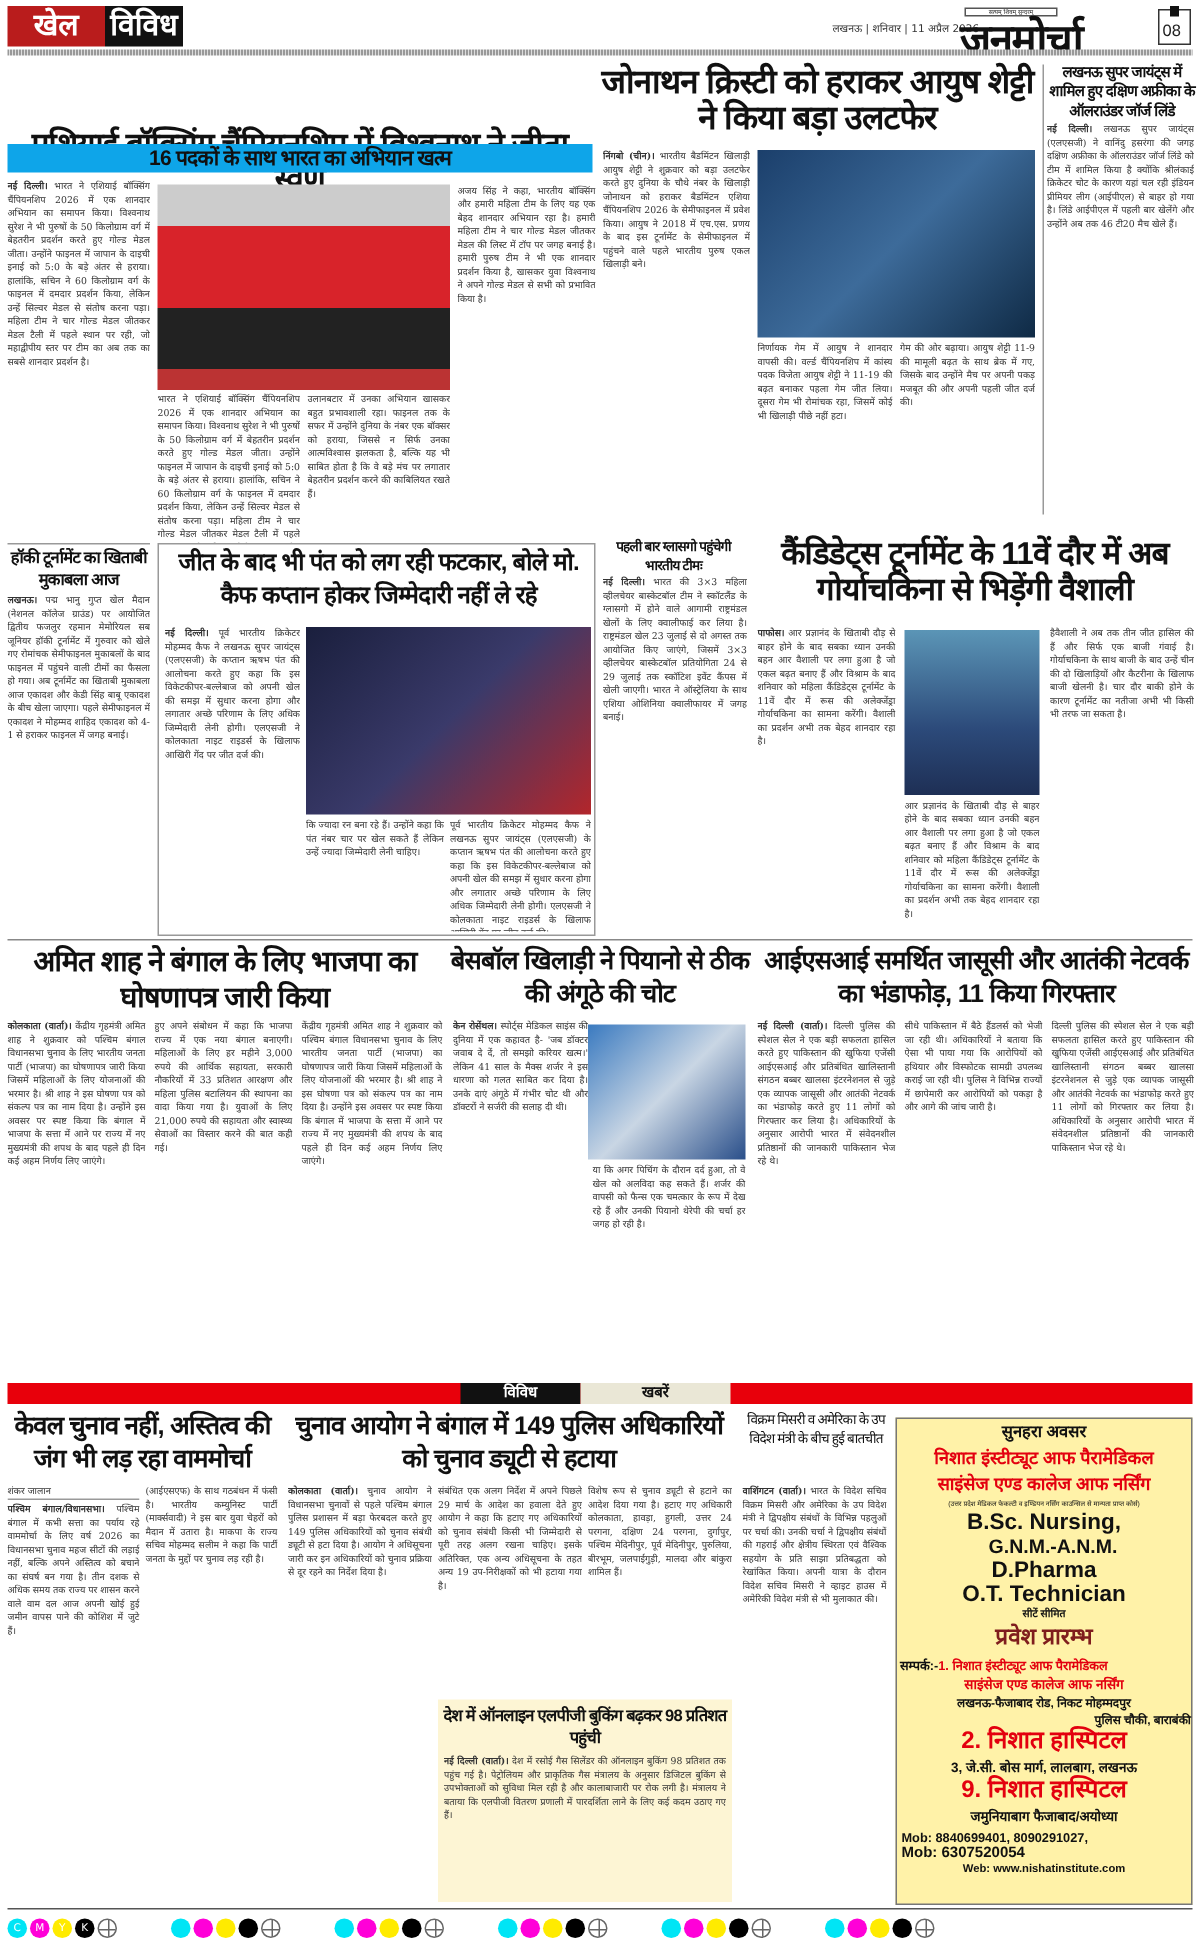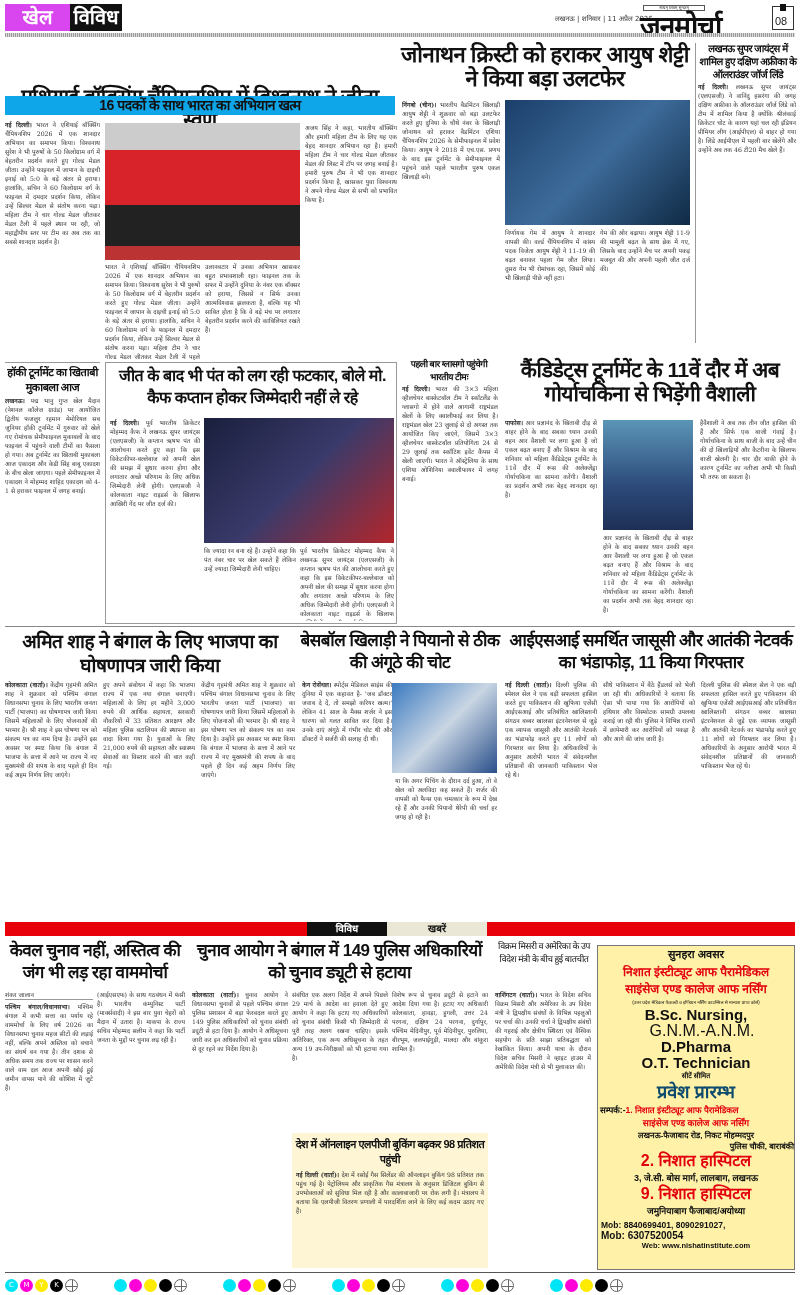--- a/index.html
+++ b/index.html
@@ -13,21 +13,21 @@
   .reg { display: flex; align-items: center; gap: 2px; margin-right: 36px; }
   .reg span { width: 13px; height: 13px; border-radius: 50%; display: inline-block; }
   .reg .c { background: #00e5f5; } .reg .m { background: #ff00d8; } .reg .y { background: #ffeb00; } .reg .k { background: #000; }
   .reg .x { border: 1px solid #666; background: #fff; position: relative; }
   .reg .x::before { content:""; position:absolute; left:6px; top:0; width:1px; height:11px; background:#666; }
   .reg .x::after { content:""; position:absolute; top:6px; left:0; height:1px; width:11px; background:#666; }
 </style>
 </head>
 <body>
 
-<div class="abs" style="left:5px;top:4px;width:65px;height:27px;background:#d946ef;color:#fff;font-family:'Liberation Sans',sans-serif;font-weight:bold;font-size:20px;text-align:center;line-height:27px;">खेल</div>
+<div class="abs" style="left:5px;top:4px;width:65px;height:27px;background:#b91c1c;color:#fff;font-family:'Liberation Sans',sans-serif;font-weight:bold;font-size:20px;text-align:center;line-height:27px;">खेल</div>
 <div class="abs" style="left:70px;top:4px;width:52px;height:27px;background:#111;color:#fff;font-family:'Liberation Sans',sans-serif;font-weight:bold;font-size:20px;text-align:center;line-height:27px;">विविध</div>
 <div class="abs" style="left:555px;top:14px;font-size:7px;color:#333;">लखनऊ | शनिवार | 11 अप्रैल 2026</div>
 <div class="abs" style="left:643px;top:5px;width:62px;height:6px;border:1px solid #555;font-size:4px;line-height:4px;text-align:center;overflow:hidden;">सत्यम् शिवम् सुन्दरम्</div>
 <div class="abs" style="left:640px;top:6px;font-family:'Liberation Sans',sans-serif;font-weight:bold;font-size:28px;color:#111;letter-spacing:-1px;">जनमोर्चा</div>
 <div class="abs" style="left:772px;top:6px;width:22px;height:24px;border:1px solid #333;background:#fff;">
   <span class="abs" style="left:7px;top:-3px;width:6px;height:7px;background:#111;"></span>
   <span class="abs" style="left:2px;top:8px;font-size:11px;font-family:'Liberation Sans',sans-serif;">08</span>
 </div>
 <div class="abs" style="left:5px;top:33px;width:790px;height:4px;background:repeating-linear-gradient(90deg,#999 0 1px,#ddd 1px 2px);"></div>
 
@@ -105,25 +105,25 @@
 
 <div class="abs hl" style="left:495px;top:940px;width:98px;font-size:9px;line-height:1.45;font-weight:normal;">विक्रम मिसरी व अमेरिका के उप विदेश मंत्री के बीच हुई बातचीत</div>
 <div class="abs body-text" style="left:495px;top:990px;width:96px;height:275px;"><b>वाशिंगटन (वार्ता)।</b> <span>भारत के विदेश सचिव विक्रम मिसरी और अमेरिका के उप विदेश मंत्री ने द्विपक्षीय संबंधों के विभिन्न पहलुओं पर चर्चा की। उनकी चर्चा ने द्विपक्षीय संबंधों की गहराई और क्षेत्रीय स्थिरता एवं वैश्विक सहयोग के प्रति साझा प्रतिबद्धता को रेखांकित किया। अपनी यात्रा के दौरान विदेश सचिव मिसरी ने व्हाइट हाउस में अमेरिकी विदेश मंत्री से भी मुलाकात की।</span></div>
 
 <div class="abs" style="left:597px;top:945px;width:198px;height:325px;background:#fff2a8;border:1px solid #777;font-family:'Liberation Sans',sans-serif;text-align:center;color:#111;">
   <div style="font-weight:bold;font-size:11px;margin-top:0;">सुनहरा अवसर</div>
   <div style="font-weight:bold;font-size:12px;color:#e3000f;margin-top:2px;">निशात इंस्टीट्यूट आफ पैरामेडिकल</div>
   <div style="font-weight:bold;font-size:12px;color:#e3000f;">साइंसेज एण्ड कालेज आफ नर्सिंग</div>
   <div style="font-size:4.5px;margin-top:2px;">(उत्तर प्रदेश मेडिकल फेकल्टी व इण्डियन नर्सिंग काउन्सिल से मान्यता प्राप्त कोर्स)</div>
   <div style="font-weight:bold;font-size:15px;margin-top:2px;line-height:16px;">B.Sc. Nursing,</div>
-  <div style="font-weight:normal;font-size:16px;line-height:16px;padding-left:12px;">G.N.M.-A.N.M.</div>
+  <div style="font-weight:bold;font-size:13px;line-height:16px;padding-left:12px;">G.N.M.-A.N.M.</div>
   <div style="font-weight:bold;font-size:15px;line-height:16px;">D.Pharma</div>
   <div style="font-weight:bold;font-size:15px;line-height:16px;">O.T. Technician</div>
   <div style="font-size:7px;font-weight:bold;">सीटें सीमित</div>
-  <div style="font-weight:bold;font-size:18px;color:#0c4a6e;line-height:24px;">प्रवेश प्रारम्भ</div>
+  <div style="font-weight:bold;font-size:15px;color:#7f1d1d;line-height:24px;">प्रवेश प्रारम्भ</div>
   <div style="font-size:8.5px;font-weight:bold;line-height:12px;text-align:left;padding-left:2px;"><span>सम्पर्क:-</span><span style="color:#e3000f;">1. निशात इंस्टीट्यूट आफ पैरामेडिकल</span></div>
   <div style="font-size:9px;font-weight:bold;color:#e3000f;">साइंसेज एण्ड कालेज आफ नर्सिंग</div>
   <div style="font-size:8px;font-weight:bold;">लखनऊ-फैजाबाद रोड, निकट मोहम्मदपुर</div>
   <div style="font-size:8px;font-weight:bold;text-align:right;">पुलिस चौकी, बाराबंकी</div>
   <div style="font-size:16px;font-weight:bold;color:#e3000f;line-height:20px;">2. निशात हास्पिटल</div>
   <div style="font-size:9px;font-weight:bold;">3, जे.सी. बोस मार्ग, लालबाग, लखनऊ</div>
   <div style="font-size:16px;font-weight:bold;color:#e3000f;line-height:20px;">9. निशात हास्पिटल</div>
   <div style="font-size:9px;font-weight:bold;">जमुनियाबाग फैजाबाद/अयोध्या</div>
   <div style="font-size:8.5px;font-weight:bold;text-align:left;padding-left:3px;margin-top:3px;">Mob: 8840699401, 8090291027,</div>
   <div style="font-size:10px;font-weight:bold;text-align:left;padding-left:3px;">Mob: 6307520054</div>

